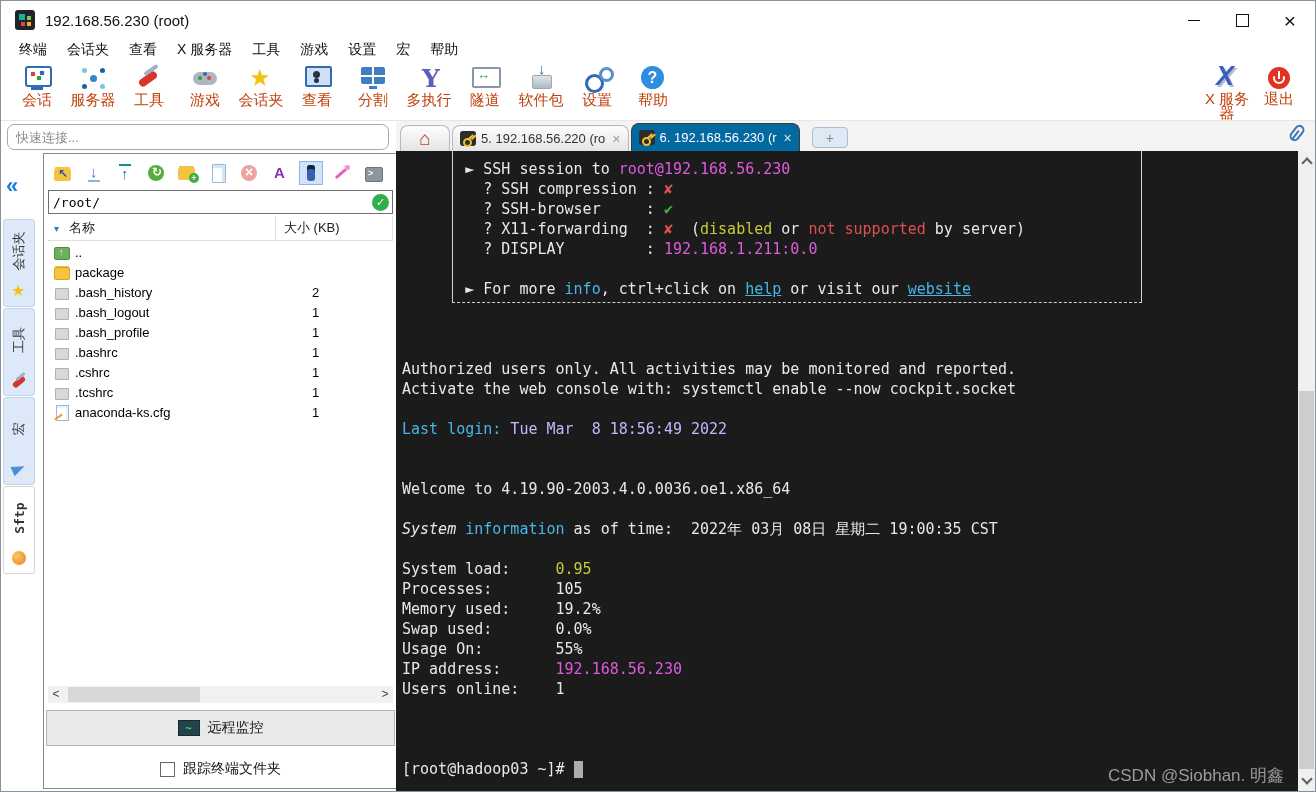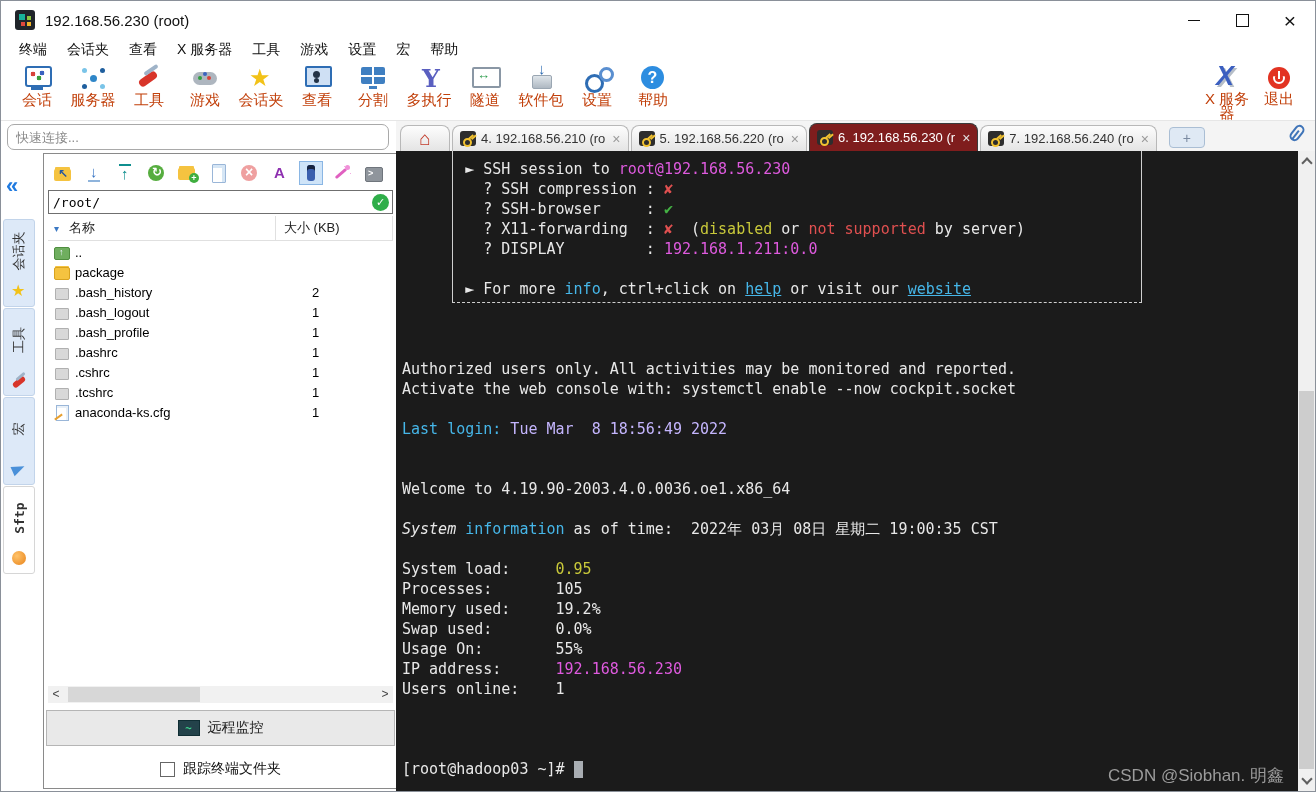--- a/index.html
+++ b/index.html
@@ -65,21 +65,21 @@
   .i-exit::after{left:9px;top:8px;width:8px;height:8px;border:2px solid #fff;border-radius:50%;clip-path:polygon(0 35%,100% 35%,100% 100%,0 100%);}
 
   
   .tabrow{height:32px;display:flex;background:#fff;}
   .tabrow-left{width:395px;flex:none;padding:3px 7px 2px 6px;}
   .quick-connect{width:100%;height:25px;border:1px solid #a9a9a9;border-radius:7px;font-size:13px;padding:12px 8px;outline:none;color:#333;}
   .quick-connect::placeholder{color:#8a8a8a;}
   .tabrow-right{flex:1;position:relative;background:#f4f4f4;border-bottom:2px solid #161616;display:flex;align-items:flex-end;padding-left:4px;overflow:hidden;}
   .tab{height:26px;display:flex;align-items:center;gap:5px;padding:0 7px;border:1px solid #b8b8b8;border-bottom:none;
     border-radius:8px 8px 0 0;background:linear-gradient(#fdfdfd,#e4e4e4);margin-right:2px;font-size:13px;color:#333;flex:none;}
-  .tab.active{background:#7f1d1d;color:#fff;border-color:#3a3a3a;height:28px;}
+  .tab.active{background:#0369a1;color:#fff;border-color:#3a3a3a;height:28px;}
   .home-tab{width:50px;justify-content:center;}
   .home-icon::before{content:"⌂";color:#c23b2a;font-size:19px;line-height:1;font-weight:bold;}
   .tab-key{width:16px;height:15px;background:#2d2d2d;border-radius:3px;position:relative;flex:none;}
   .tab-key::before{content:"";position:absolute;left:3px;top:7px;width:5px;height:5px;border:2px solid #f2c230;border-radius:50%;}
   .tab-key::after{content:"";position:absolute;left:8px;top:5px;width:6px;height:2px;background:#f2c230;transform:rotate(-40deg);box-shadow:2px 2px 0 0 #f2c230;}
   .tab-label{max-width:126px;overflow:hidden;white-space:nowrap;}
   .close-x{margin-left:2px;font-size:14px;line-height:1;color:#9a9a9a;}
   .close-x::before{content:"×";}
   .tab.active .close-x{color:#e2e2e2;}
   .plus-tab{width:36px;height:21px;margin:0 0 3px 10px;background:#dfe9f4;border:1px solid #aabed4;border-radius:4px;
@@ -277,38 +277,28 @@
   </div>
 
   <div class="tabrow">
     <div class="tabrow-left">
       <input class="quick-connect" placeholder="快速连接..." style="">
     </div>
     <div class="tabrow-right">
       <div class="tab home-tab">
         <span class="home-icon"></span>
       </div>
-      <div class="tab">
-          <span class="tab-key"></span>
-          <span class="tab-label">4. 192.168.56.210 (ro</span>
-          <span class="close-x"></span>
-        </div>
         <div class="tab">
           <span class="tab-key"></span>
           <span class="tab-label">5. 192.168.56.220 (ro</span>
           <span class="close-x"></span>
         </div>
         <div class="tab active">
           <span class="tab-key"></span>
           <span class="tab-label">6. 192.168.56.230 (r</span>
-          <span class="close-x"></span>
-        </div>
-        <div class="tab">
-          <span class="tab-key"></span>
-          <span class="tab-label">7. 192.168.56.240 (ro</span>
           <span class="close-x"></span>
         </div>
         <div class="plus-tab"></div>
       <span class="paperclip"></span>
     </div>
   </div>
 
   <div class="main">
 
     <div class="side-strip">

